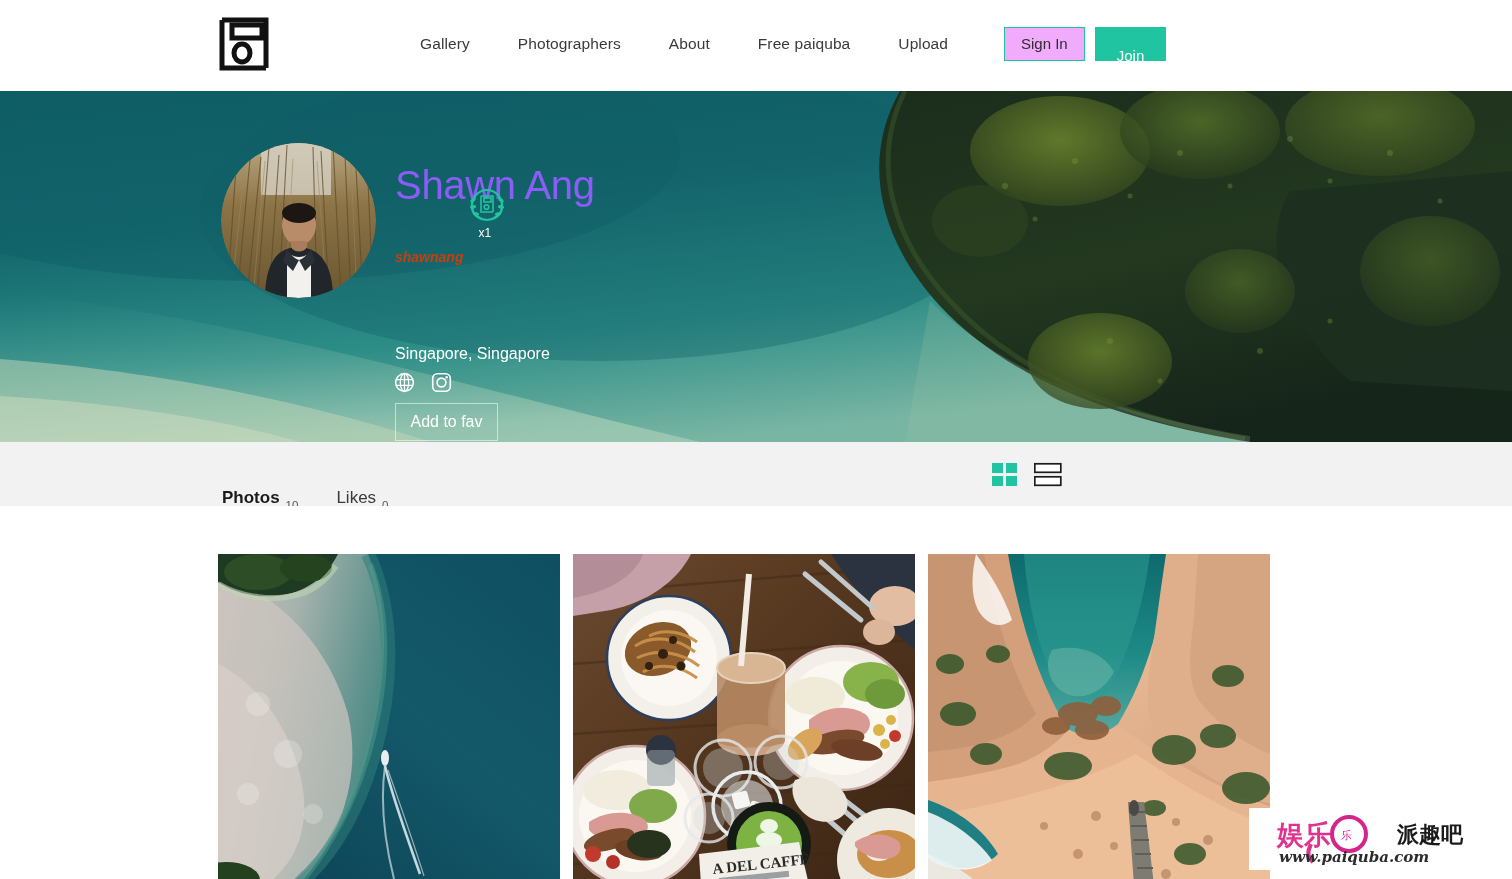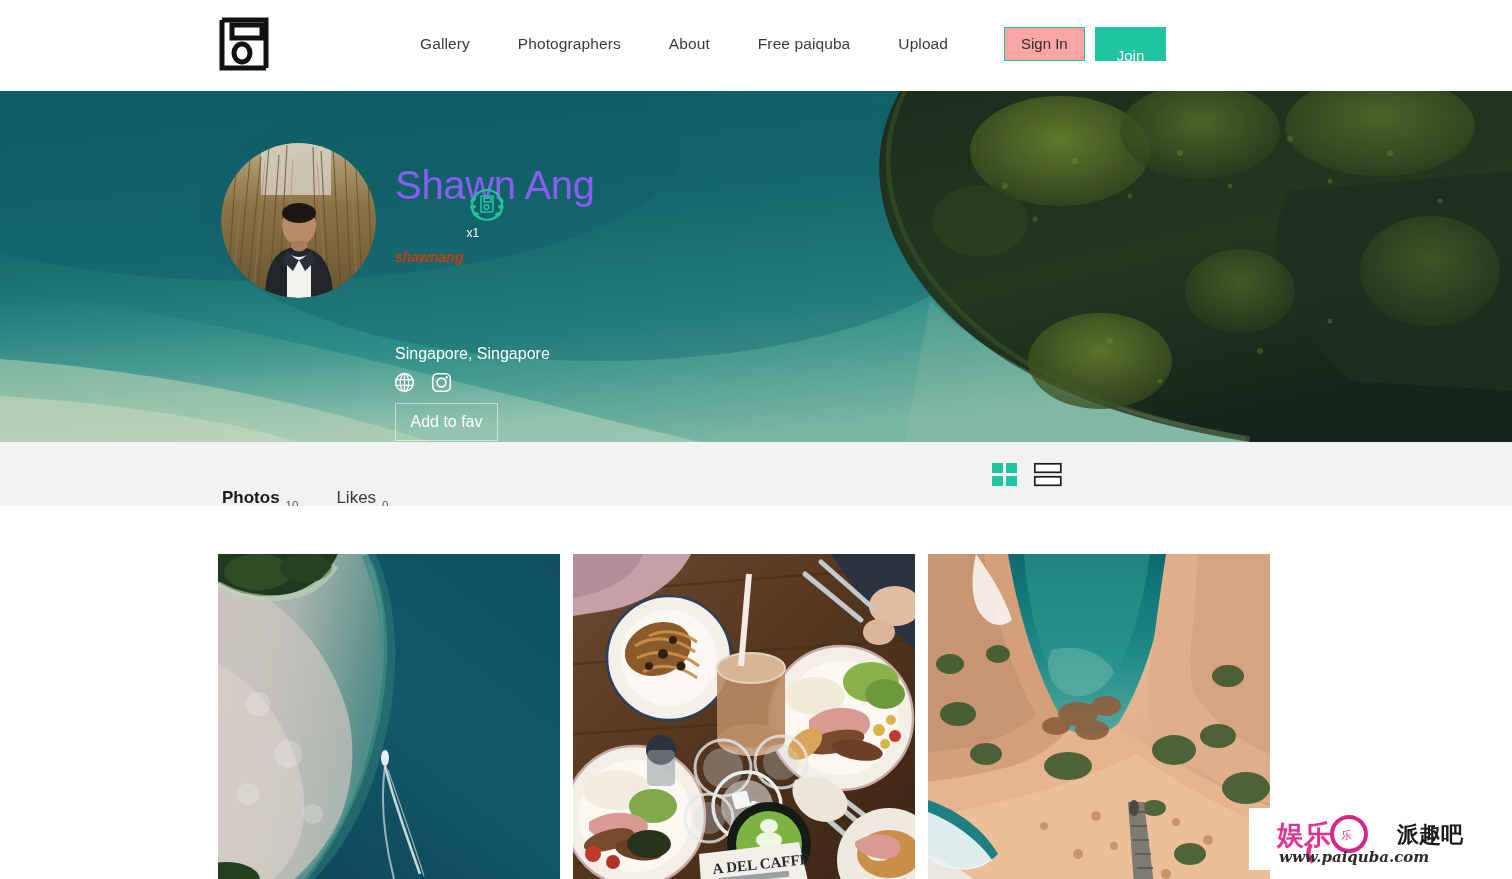--- a/index.html
+++ b/index.html
@@ -50,21 +50,21 @@
   .auth {
     position: absolute;
     left: 1004px;
     top: 27px;
     display: flex;
     gap: 10px;
     align-items: center;
   }
   .btn-signin {
     border: 1px solid #1fc29a;
-    background: #fca5a5;
+    background: #f0abfc;
     color: #2d2d2d;
     font-size: 15px;
     padding: 0 16px;
     height: 34px;
     line-height: 32px;
     cursor: pointer;
     font-family: "Liberation Sans", sans-serif;
   }
   .btn-join {
     border: none;
@@ -132,21 +132,21 @@
     width: 46px;
     height: 48px;
   }
   .badge-wreath {
     position: absolute;
     left: 0; top: -30px;
     width: 44px; height: 36px;
   }
   .badge-count {
     position: absolute;
-    left: 1px;
+    left: 13px;
     top: 10px;
     font-size: 12px;
     color: #ffffff;
   }
   .location {
     position: absolute;
     left: 395px;
     top: 254px;
     font-size: 16px;
     color: #ffffff;

